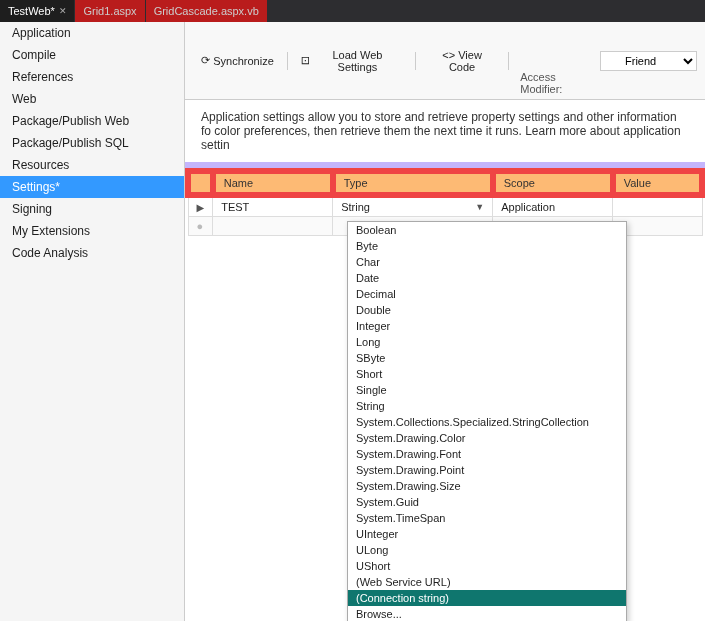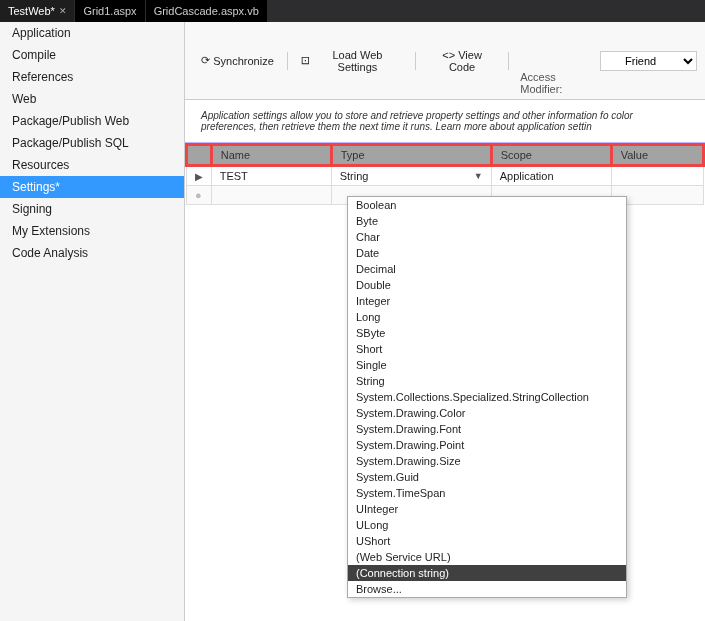--- a/index.html
+++ b/index.html
@@ -1,20 +1,20 @@
 <!DOCTYPE html>
 <html><head>
   <meta charset="utf-8">
   <style>
     * { box-sizing: border-box; margin: 0; padding: 0; }
     body { font-family: 'Segoe UI', Tahoma, Geneva, Verdana, sans-serif; font-size: 12px; background: #f0f0f0; color: #1e1e1e; width: 705px; height: 621px; overflow: hidden; display: flex; flex-direction: column; }
 
     
     .tab-bar { display: flex; align-items: flex-start; background: #2d2d30; height: 22px; flex-shrink: 0; }
-    .tab { display: flex; align-items: center; padding: 0 8px; height: 22px; font-size: 11px; cursor: pointer; color: #ccc; background: #000000; border-right: 1px solid #2d2d30; gap: 4px; }
+    .tab { display: flex; align-items: center; padding: 0 8px; height: 22px; font-size: 11px; cursor: pointer; color: #ccc; background: #b91c1c; border-right: 1px solid #2d2d30; gap: 4px; }
     .tab.active { background: #1e1e1e; color: #fff; }
     .tab-close { font-size: 9px; color: #aaa; cursor: pointer; }
 
     
     .main { display: flex; flex: 1; overflow: hidden; }
 
     
     .sidebar { width: 185px; background: #f5f5f5; border-right: 1px solid #ccc; flex-shrink: 0; padding-top: 0; overflow-y: auto; }
     .sidebar-item { padding: 4px 12px; cursor: pointer; font-size: 12px; color: #1e1e1e; }
     .sidebar-item.active { background: #3399ff; color: #fff; }
@@ -23,34 +23,34 @@
     .content { flex: 1; background: #fff; overflow: hidden; display: flex; flex-direction: column; }
 
     
     .toolbar { display: flex; align-items: center; padding: 4px 8px; border-bottom: 1px solid #ccc; background: #f8f8f8; gap: 2px; flex-shrink: 0; }
     .toolbar-btn { display: flex; align-items: center; padding: 2px 8px; font-size: 11px; border: none; background: transparent; cursor: pointer; color: #1e1e1e; gap: 3px; }
     .toolbar-divider { width: 1px; height: 18px; background: #ccc; margin: 0 3px; }
     .toolbar-label { font-size: 11px; color: #555; margin-left: 6px; margin-top: 45px; }
     .toolbar-select { font-size: 11px; border: 1px solid #ccc; padding: 1px 20px; background: #fff; height: 20px; }
 
     
-    .description { padding: 10px 16px; font-size: 10px; color: #333; border-bottom: 1px solid #c4b5fd; flex-shrink: 0; font-style: italic; }
+    .description { padding: 10px 16px; font-size: 12px; color: #333; border-bottom: 6px solid #c4b5fd; flex-shrink: 0; }
 
     
     .table-area { flex: 1; overflow: hidden; position: relative; }
     .settings-table { width: 100%; border-collapse: collapse; }
-    .settings-table th { background: #a3a3a3; border: 3px solid #ef4444; padding: 3px 8px; font-size: 11px; font-weight: normal; text-align: left; color: #333; }
+    .settings-table th { background: #fdba74; border: 6px solid #ef4444; padding: 3px 8px; font-size: 11px; font-weight: normal; text-align: left; color: #333; }
     .settings-table td { border: 1px solid #ddd; padding: 3px 8px; font-size: 11px; vertical-align: middle; }
     .row-arrow { color: #555; font-size: 10px; }
     .new-row td { background: #fafafa; }
 
     
     .dropdown-overlay { position: absolute; top: 53px; left: 162px; width: 280px; background: #fff; border: 1px solid #aaa; box-shadow: 2px 2px 6px rgba(0,0,0,0.2); z-index: 100; }
     .dropdown-item { padding: 2px 8px; font-size: 11px; cursor: pointer; color: #1e1e1e; }
-    .dropdown-item.selected { background: #404040; color: #fff; }
+    .dropdown-item.selected { background: #0f766e; color: #fff; }
 
     
     .type-cell { display: flex; align-items: center; justify-content: space-between; }
     .type-cell-text { flex: 1; }
     .dropdown-arrow { font-size: 9px; color: #555; }
   </style>
 </head>
 <body>
 
 <div class="tab-bar">

